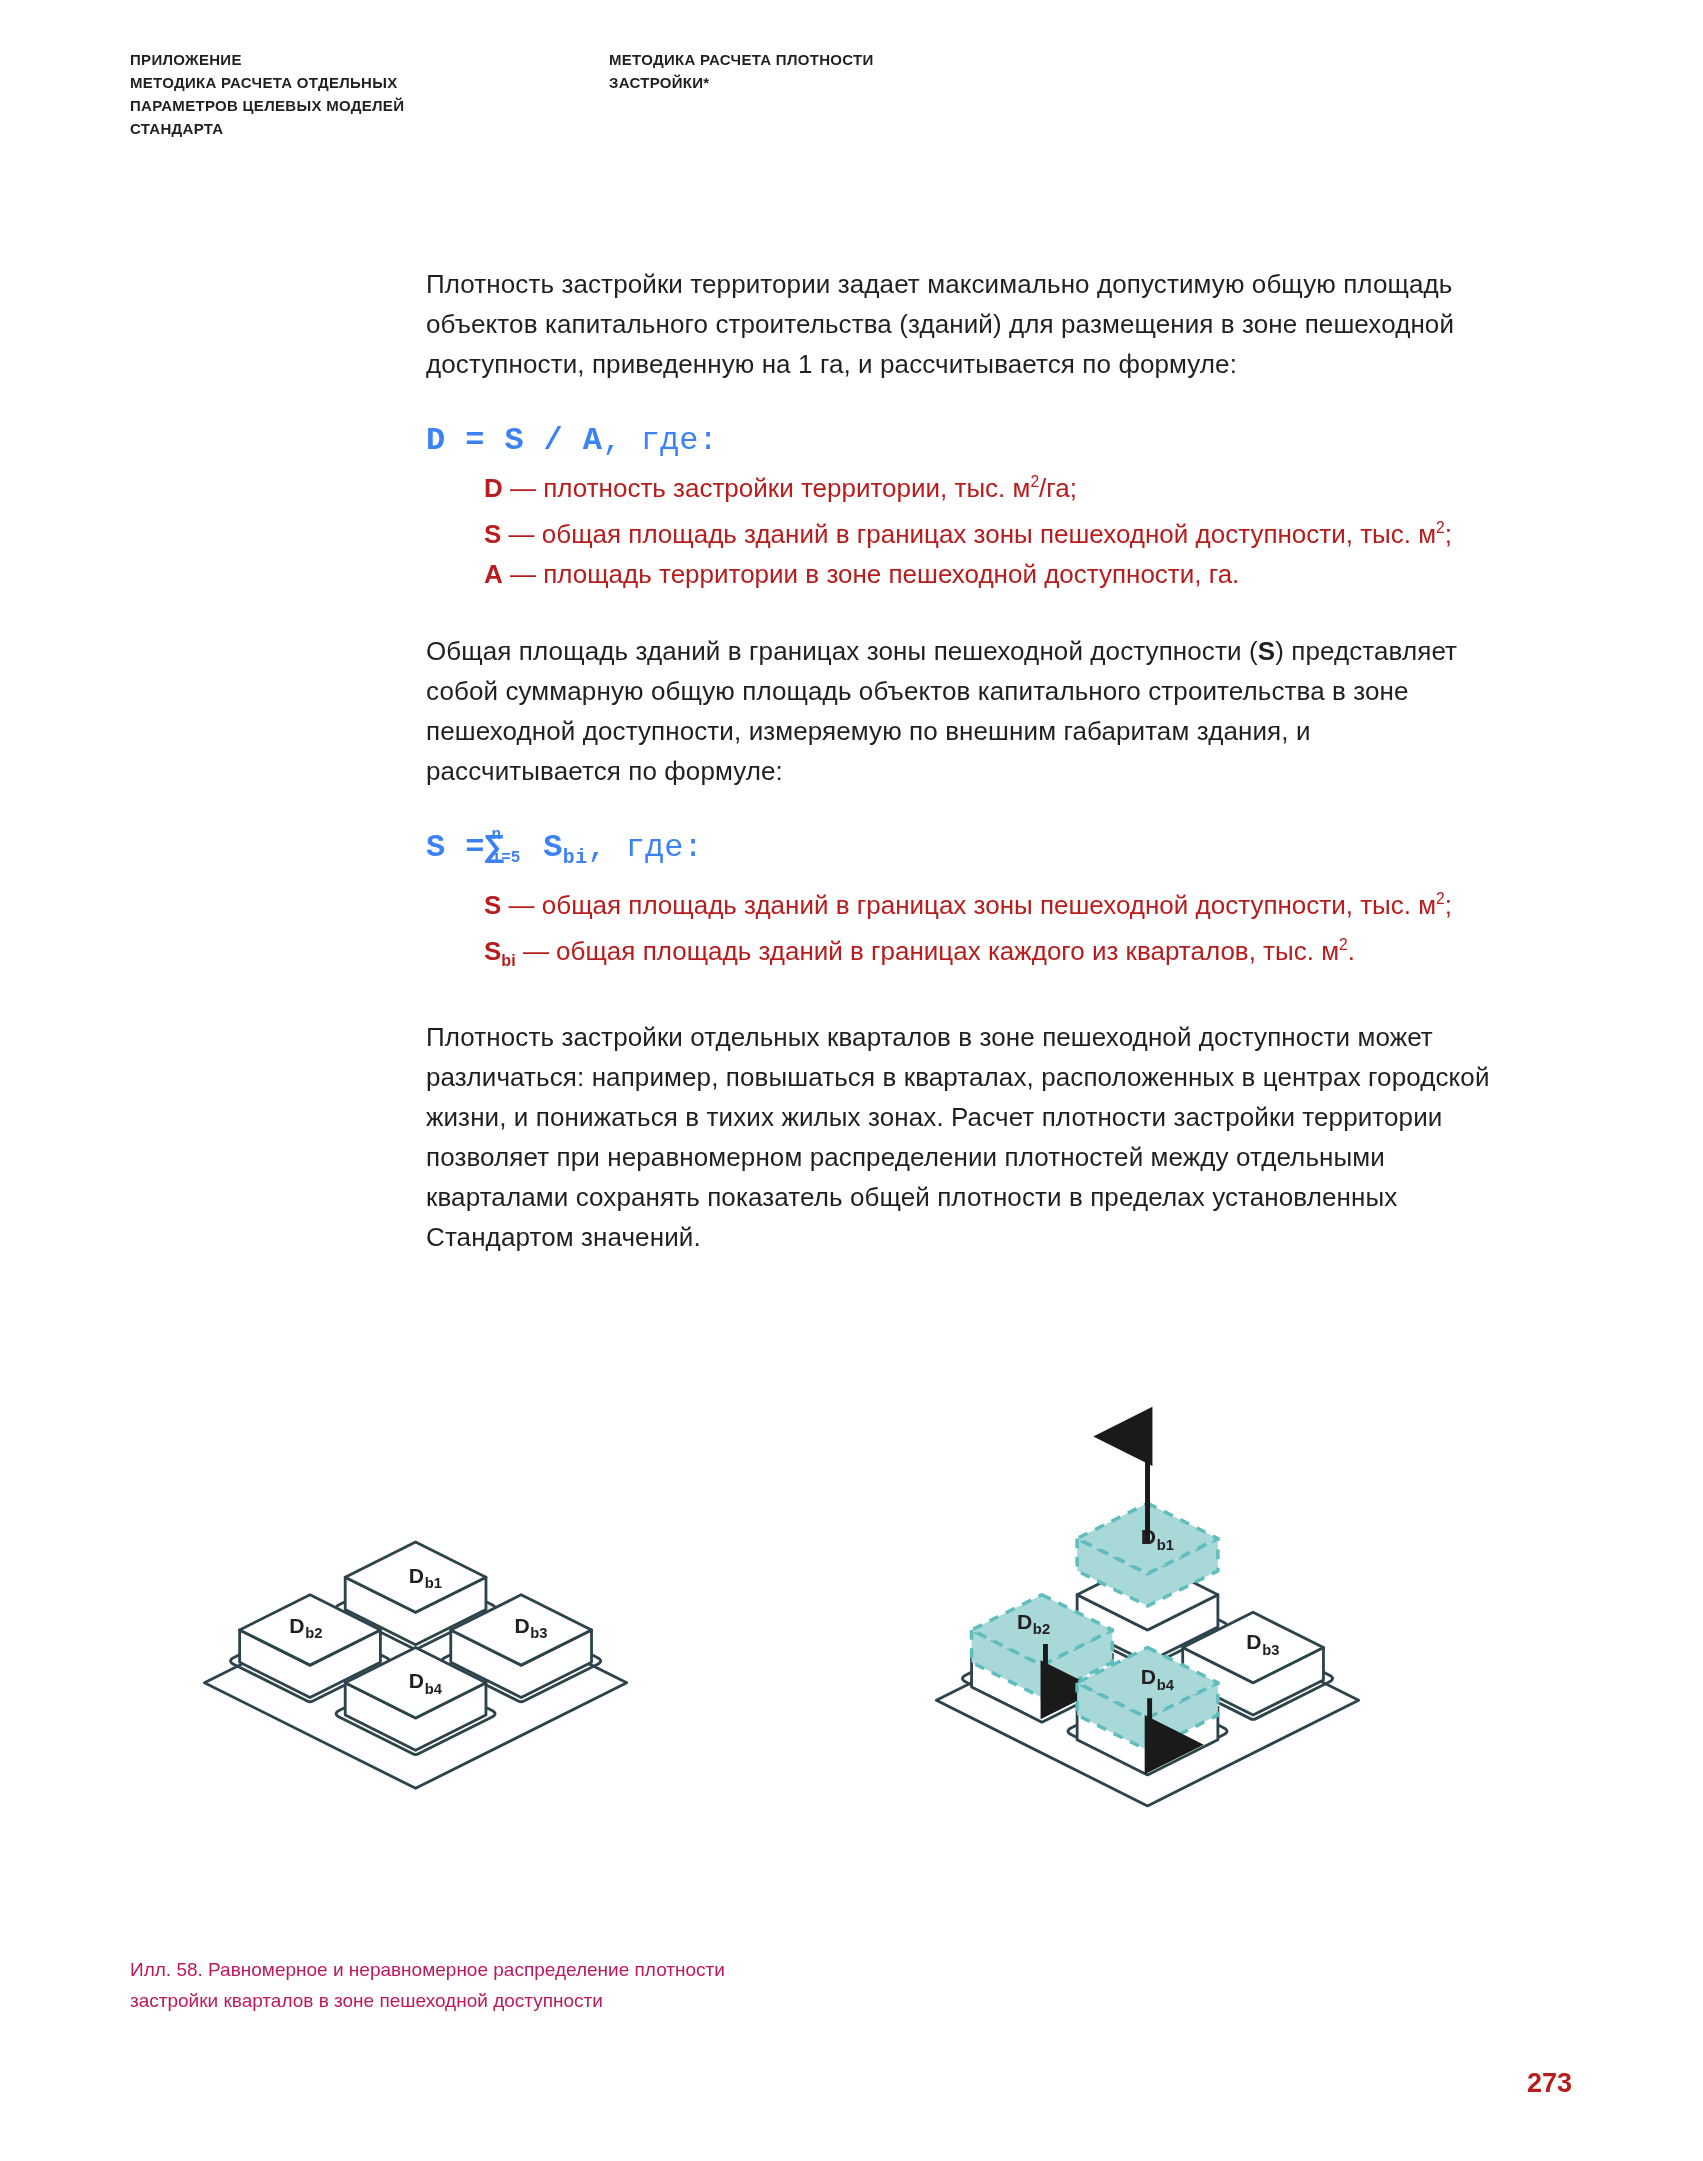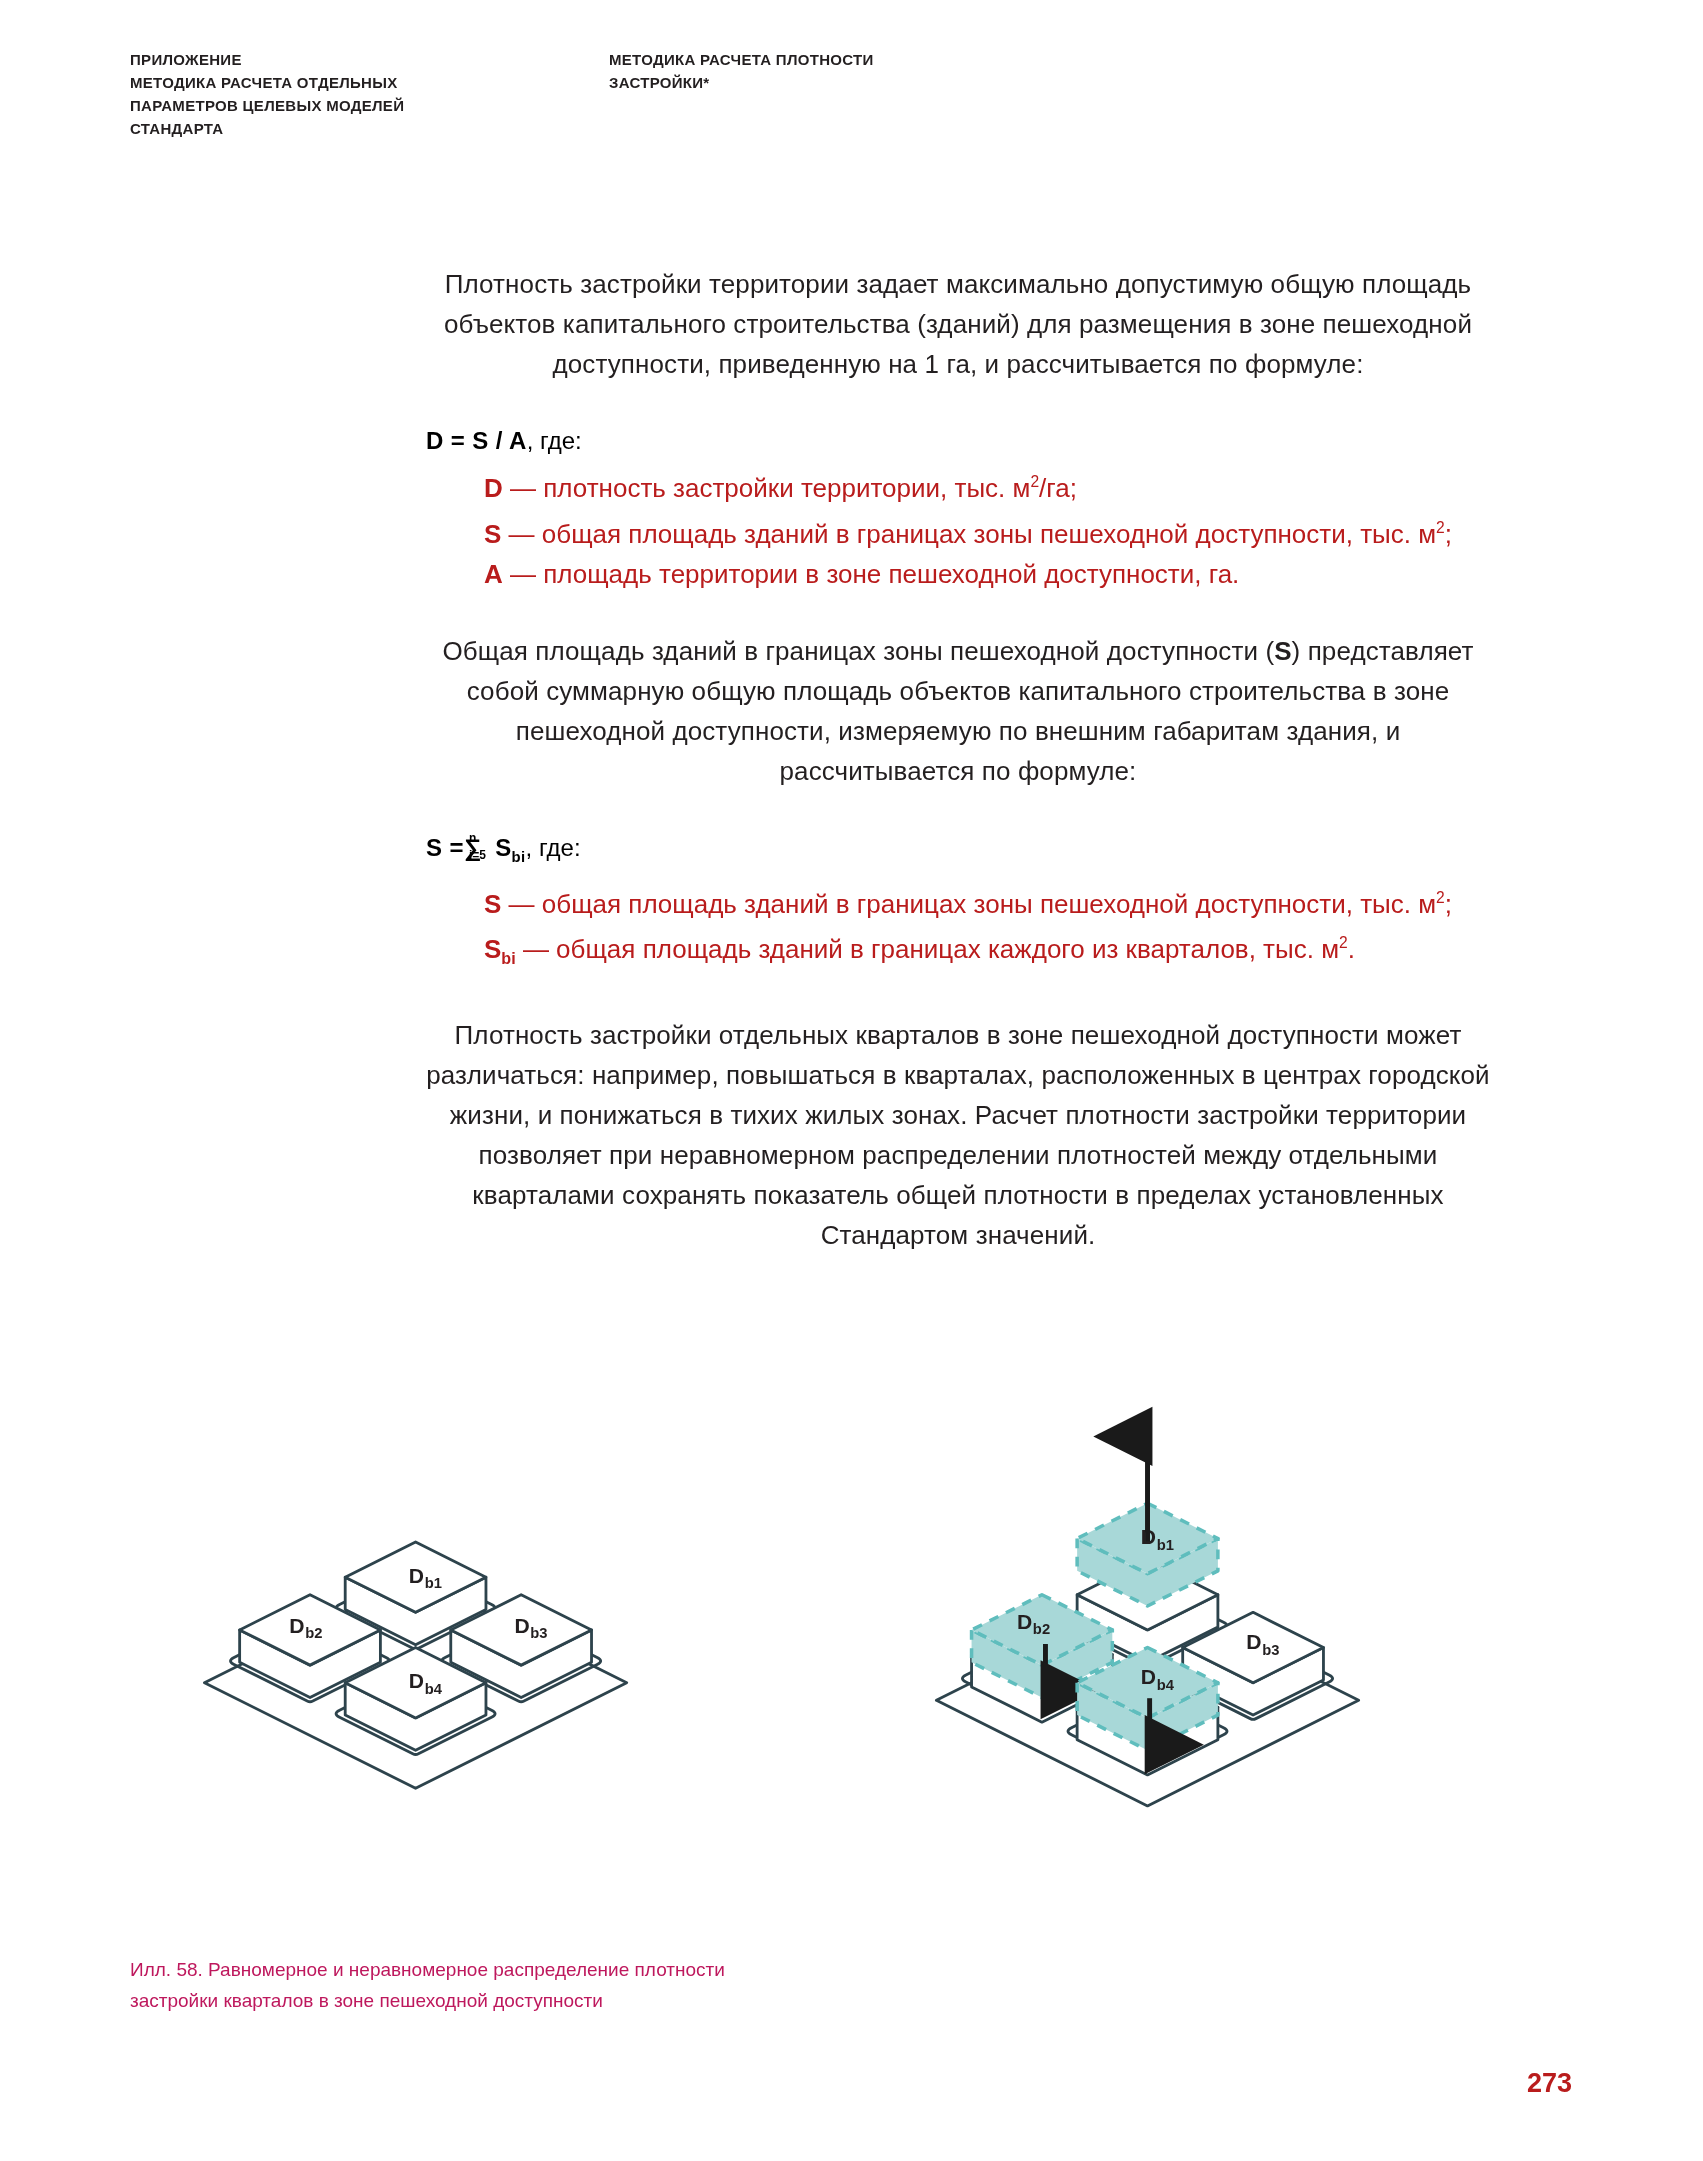--- a/index.html
+++ b/index.html
@@ -40,29 +40,29 @@
     left: 426px;
     top: 264px;
     width: 1064px;
   }
   .para {
     font-size: 26px;
     line-height: 40px;
     letter-spacing: 0.1px;
     margin: 0 0 37px 0;
     color: #231f20;
-    text-align: center;
   }
   .para:last-child { margin-bottom: 12px; }
 
   .formula {
-    font-size: 24px;
+    font-size: 32px;
     line-height: 40px;
     margin: 0 0 1.4px 0;
-    color: #000000;
+    color: #3b82f6;
+    font-family: Liberation Mono, monospace;
   }
   .formula b { font-weight: 700; letter-spacing: 0.4px; }
 
   .deflist {
     margin: 0 0 37px 0;
     padding: 0 0 0 0;
     list-style: none;
   }
   .defitem {
     font-size: 26px;

